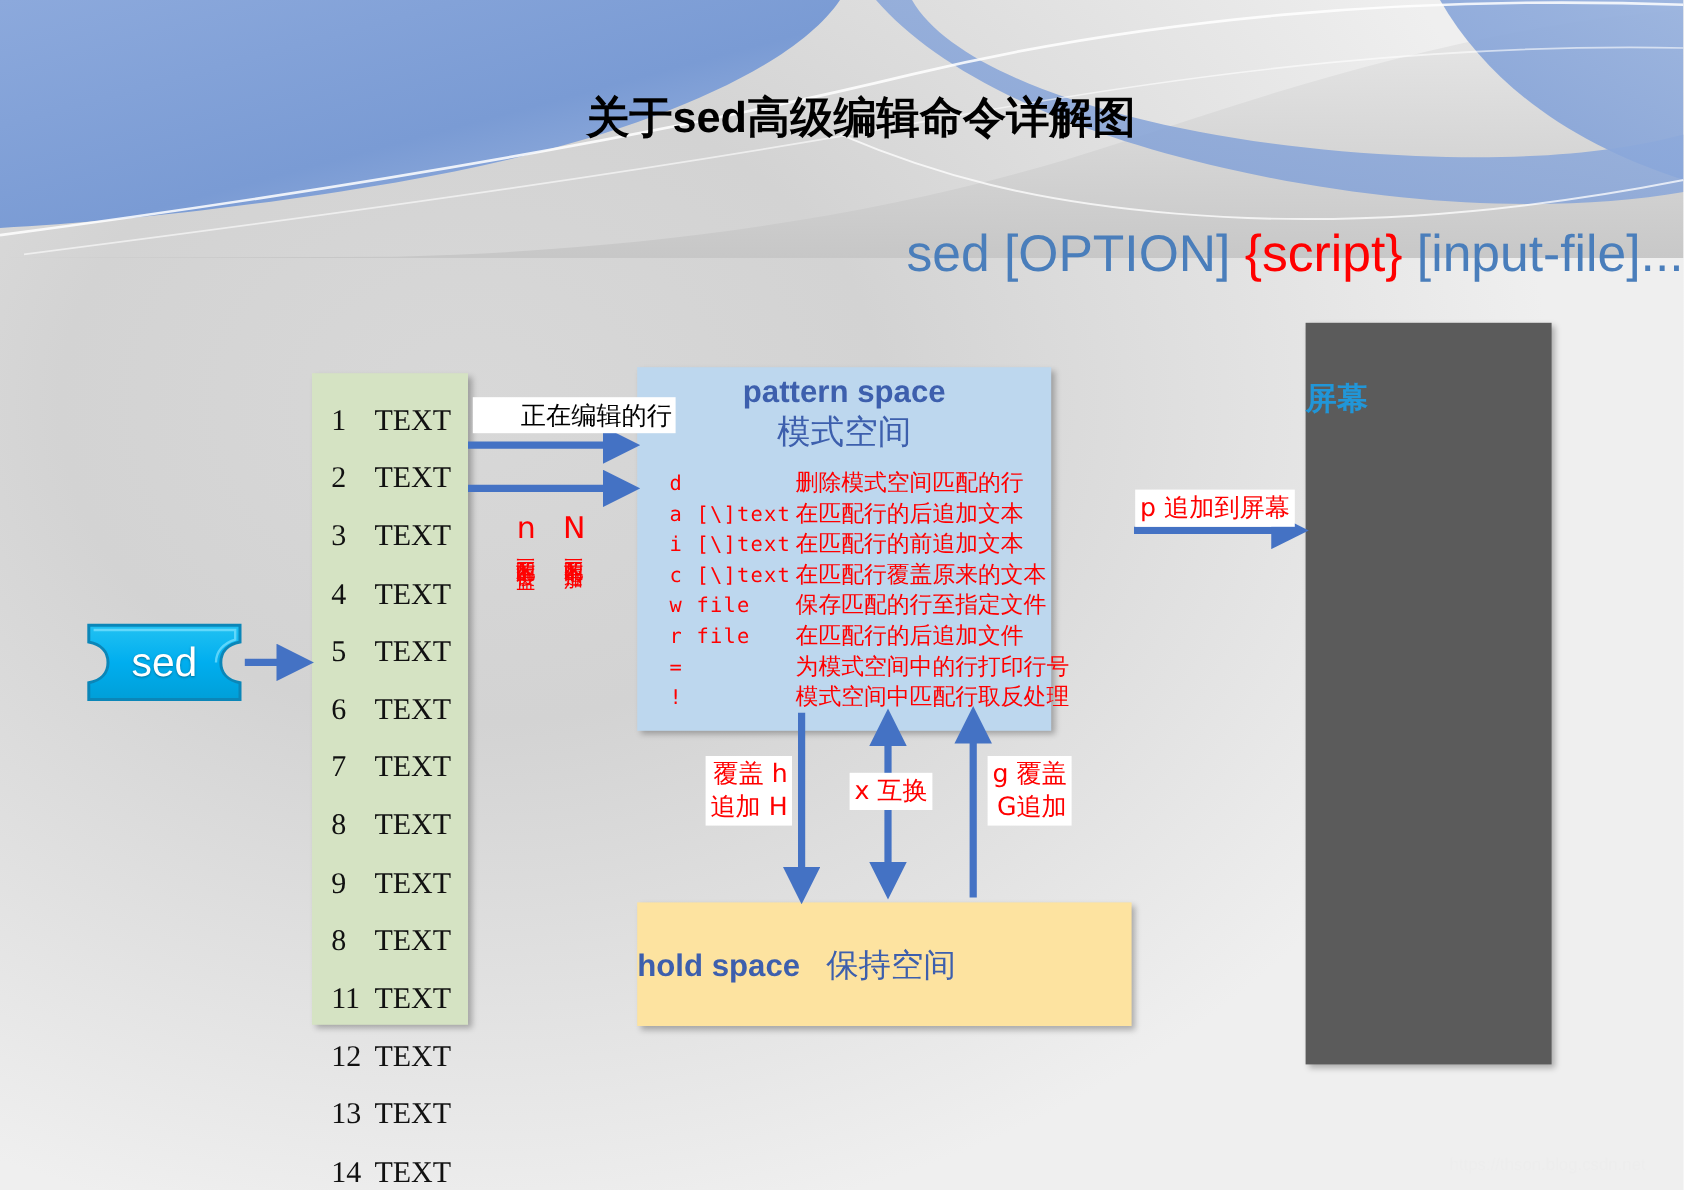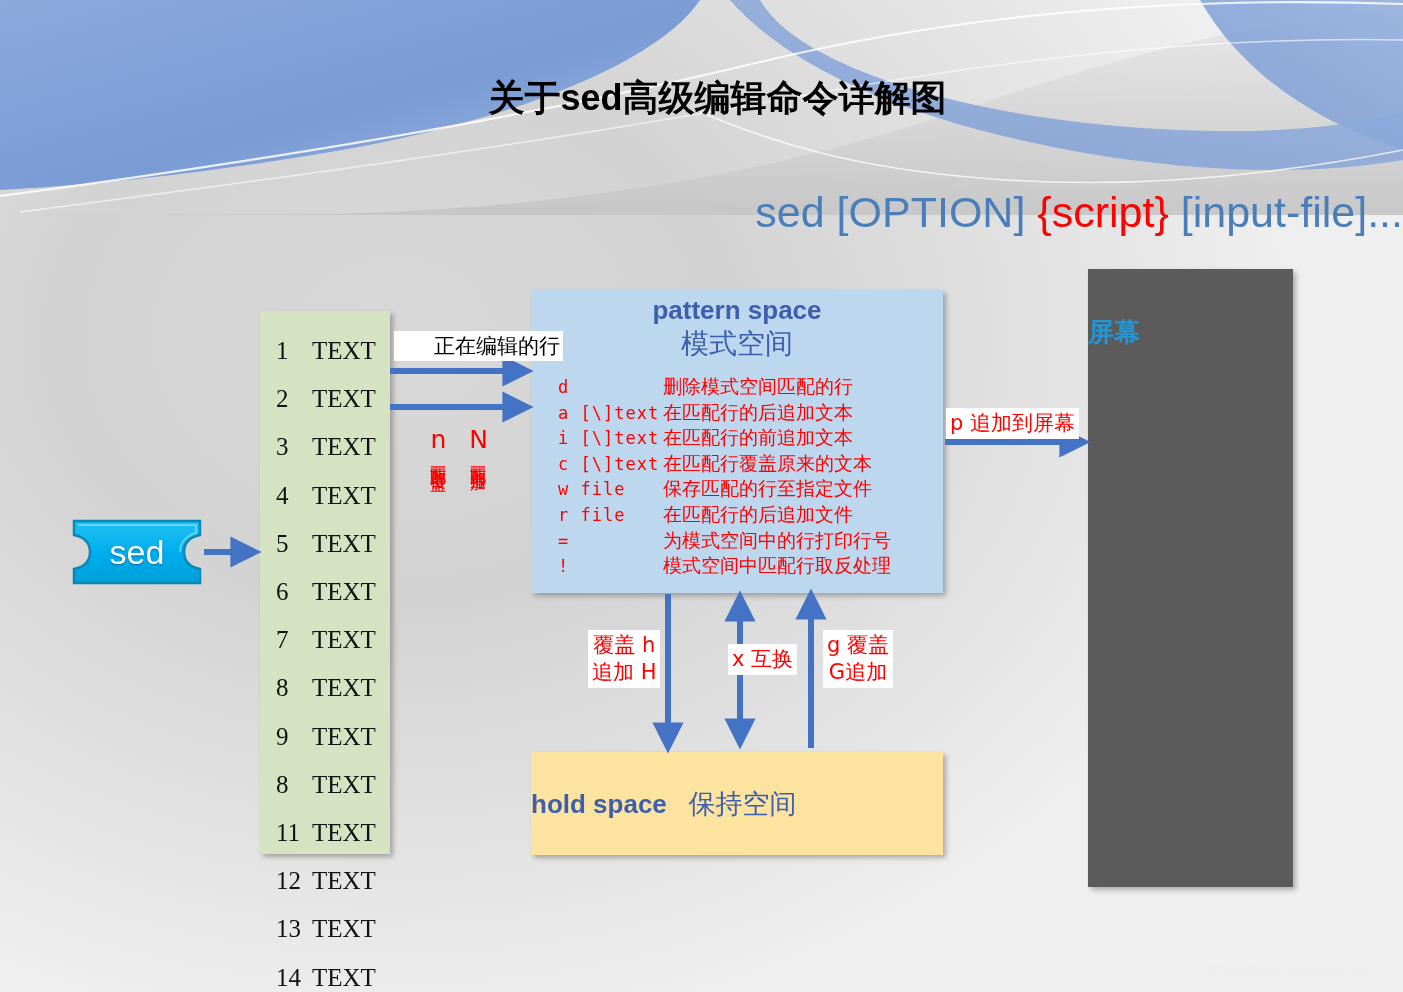--- a/index.html
+++ b/index.html
@@ -58,21 +58,21 @@
   .sed-label{
     position:absolute;left:72px;top:519px;width:130px;height:66px;
     display:flex;align-items:center;justify-content:center;
     font-size:34px;color:#ffffff;font-weight:400;
     text-shadow:0 1px 2px rgba(0,0,0,.35);
     pointer-events:none;
   }
 
   
   .pattern-space{
-    position:absolute;left:531px;top:290px;width:412px;height:303px;
+    position:absolute;left:531px;top:306px;width:345px;height:303px;
     background:#BDD7EE;
     box-shadow:3px 3px 5px rgba(0,0,0,.28);
   }
   .ps-title-en{
     text-align:center;font-size:26px;font-weight:bold;color:#3D5FAD;
     margin-top:4px;line-height:32px;white-space:nowrap;
   }
   .ps-title-cn{
     text-align:center;font-size:28px;color:#3D5FAD;
     line-height:36px;white-space:nowrap;
@@ -115,21 +115,21 @@
 
   
   .arrows{position:absolute;left:0;top:0;width:1403px;height:992px;pointer-events:none;}
 
   
   .lbl{
     position:absolute;background:#FFFFFF;white-space:nowrap;
     font-family:"DejaVu Sans","Liberation Sans",sans-serif;
   }
   .lbl.black{color:#000;font-size:21px;padding:1px 3px;}
-  .lbl.red2{color:#FF0000;font-size:21px;padding:2px 4px;line-height:27px;text-align:center;}
+  .lbl.red2{color:#FF0000;font-size:21px;padding:2px 4px;line-height:27px;text-align:right;}
 
   
   .vlbl{
     position:absolute;color:#FF0000;white-space:nowrap;
     writing-mode:vertical-rl;text-orientation:upright;
     font-family:"DejaVu Sans","Liberation Sans",sans-serif;
     letter-spacing:1px;
   }
   .vlbl .big{font-size:25px;}
   .vlbl .small{font-size:16px;}
@@ -298,21 +298,21 @@
 
   <div class="vlbl" style="left:464px;top:425px;">
     <span class="big">N</span><span class="small">匹配的下一行追加</span>
   </div>
 
   <div class="lbl red2" style="left:588px;top:630px;">
     <div>覆盖 h</div>
     <div>追加 H</div>
   </div>
 
-  <div class="lbl red2" style="left:728px;top:644px;">x 互换</div>
+  <div class="lbl red2" style="left:708px;top:644px;">x 互换</div>
 
   <div class="lbl red2" style="left:823px;top:630px;">
     <div>g 覆盖</div>
     <div>G追加</div>
   </div>
 
   <div class="lbl red2" style="left:946px;top:408px;">p 追加到屏幕</div>
 
   <div class="watermark">https://thson.blog.csdn.net</div>
 

